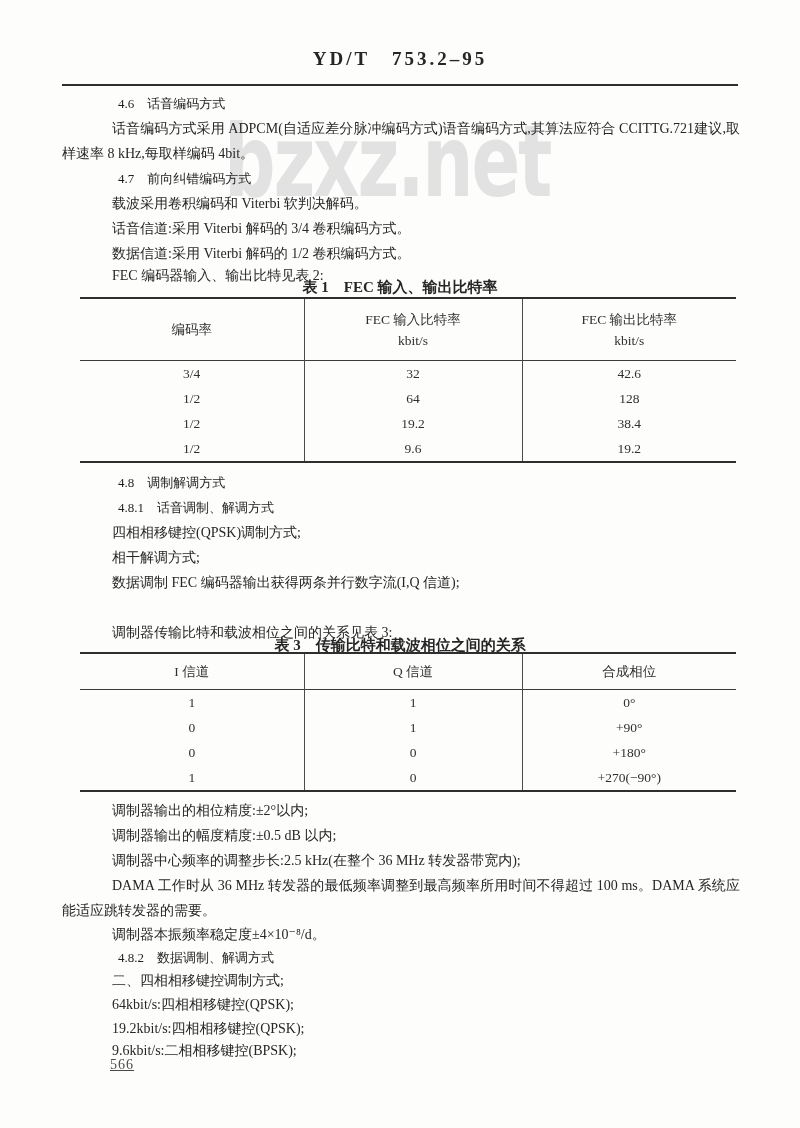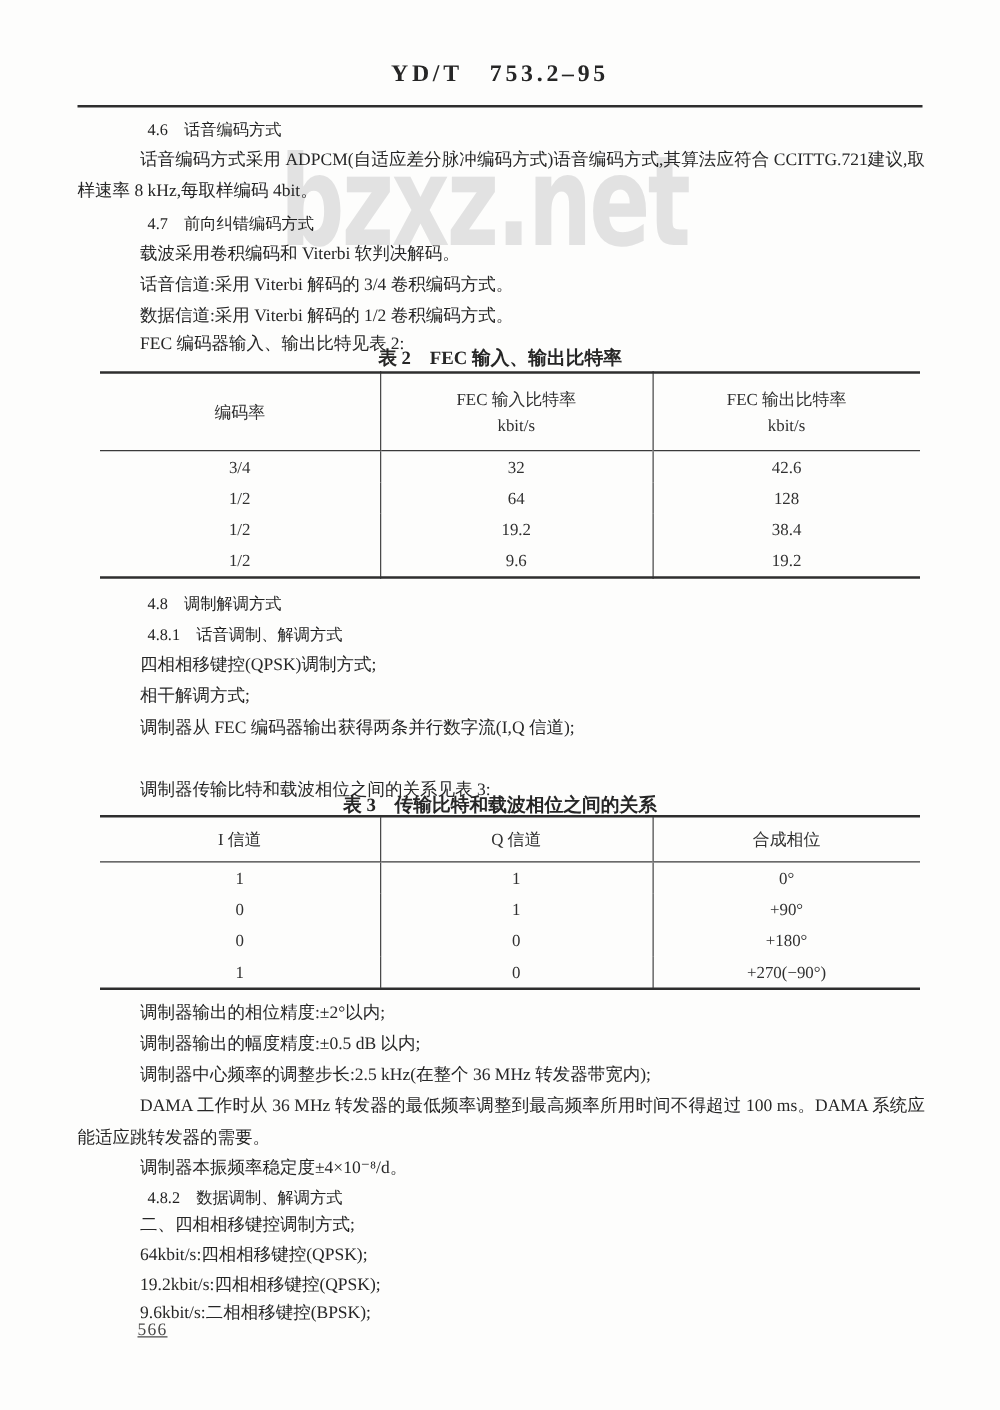--- a/index.html
+++ b/index.html
@@ -116,21 +116,21 @@
 
     <div class="hd" style="top:91px">4.6　话音编码方式</div>
     <div class="para" style="top:116px">话音编码方式采用 ADPCM(自适应差分脉冲编码方式)语音编码方式,其算法应符合 CCITTG.721建议,取样速率 8 kHz,每取样编码 4bit。</div>
 
     <div class="hd" style="top:166px">4.7　前向纠错编码方式</div>
     <div class="para" style="top:191px">载波采用卷积编码和 Viterbi 软判决解码。</div>
     <div class="para" style="top:216px">话音信道:采用 Viterbi 解码的 3/4 卷积编码方式。</div>
     <div class="para" style="top:241px">数据信道:采用 Viterbi 解码的 1/2 卷积编码方式。</div>
     <div class="para" style="top:263px">FEC 编码器输入、输出比特见表 2:</div>
 
-    <div class="caption" style="top:275px">表 2　FEC 输入、输出比特率</div>
+    <div class="caption" style="top:275px">表 1　FEC 输入、输出比特率</div>
 
     <table class="doc-table" id="table2">
       <colgroup>
           <col style="width:224px">
           <col style="width:218px">
           <col style="width:214px">
         </colgroup>
       <thead>
         <tr>
           <th>编码率</th>
@@ -165,21 +165,21 @@
           <td class="c2">9.6</td>
           <td class="c3">19.2</td>
         </tr>
       </tbody>
     </table>
 
     <div class="hd" style="top:470px">4.8　调制解调方式</div>
     <div class="hd" style="top:495px">4.8.1　话音调制、解调方式</div>
     <div class="para" style="top:520px">四相相移键控(QPSK)调制方式;</div>
     <div class="para" style="top:545px">相干解调方式;</div>
-    <div class="para" style="top:570px">调制器从 FEC 编码器输出获得两条并行数字流(I,Q 信道);</div>
+    <div class="para" style="top:570px">数据调制 FEC 编码器输出获得两条并行数字流(I,Q 信道);</div>
     <div class="para" style="top:620px">调制器传输比特和载波相位之间的关系见表 3:</div>
 
     <div class="caption" style="top:633px">表 3　传输比特和载波相位之间的关系</div>
 
     <table class="doc-table" id="table3">
       <colgroup>
           <col style="width:224px">
           <col style="width:218px">
           <col style="width:214px">
         </colgroup>

